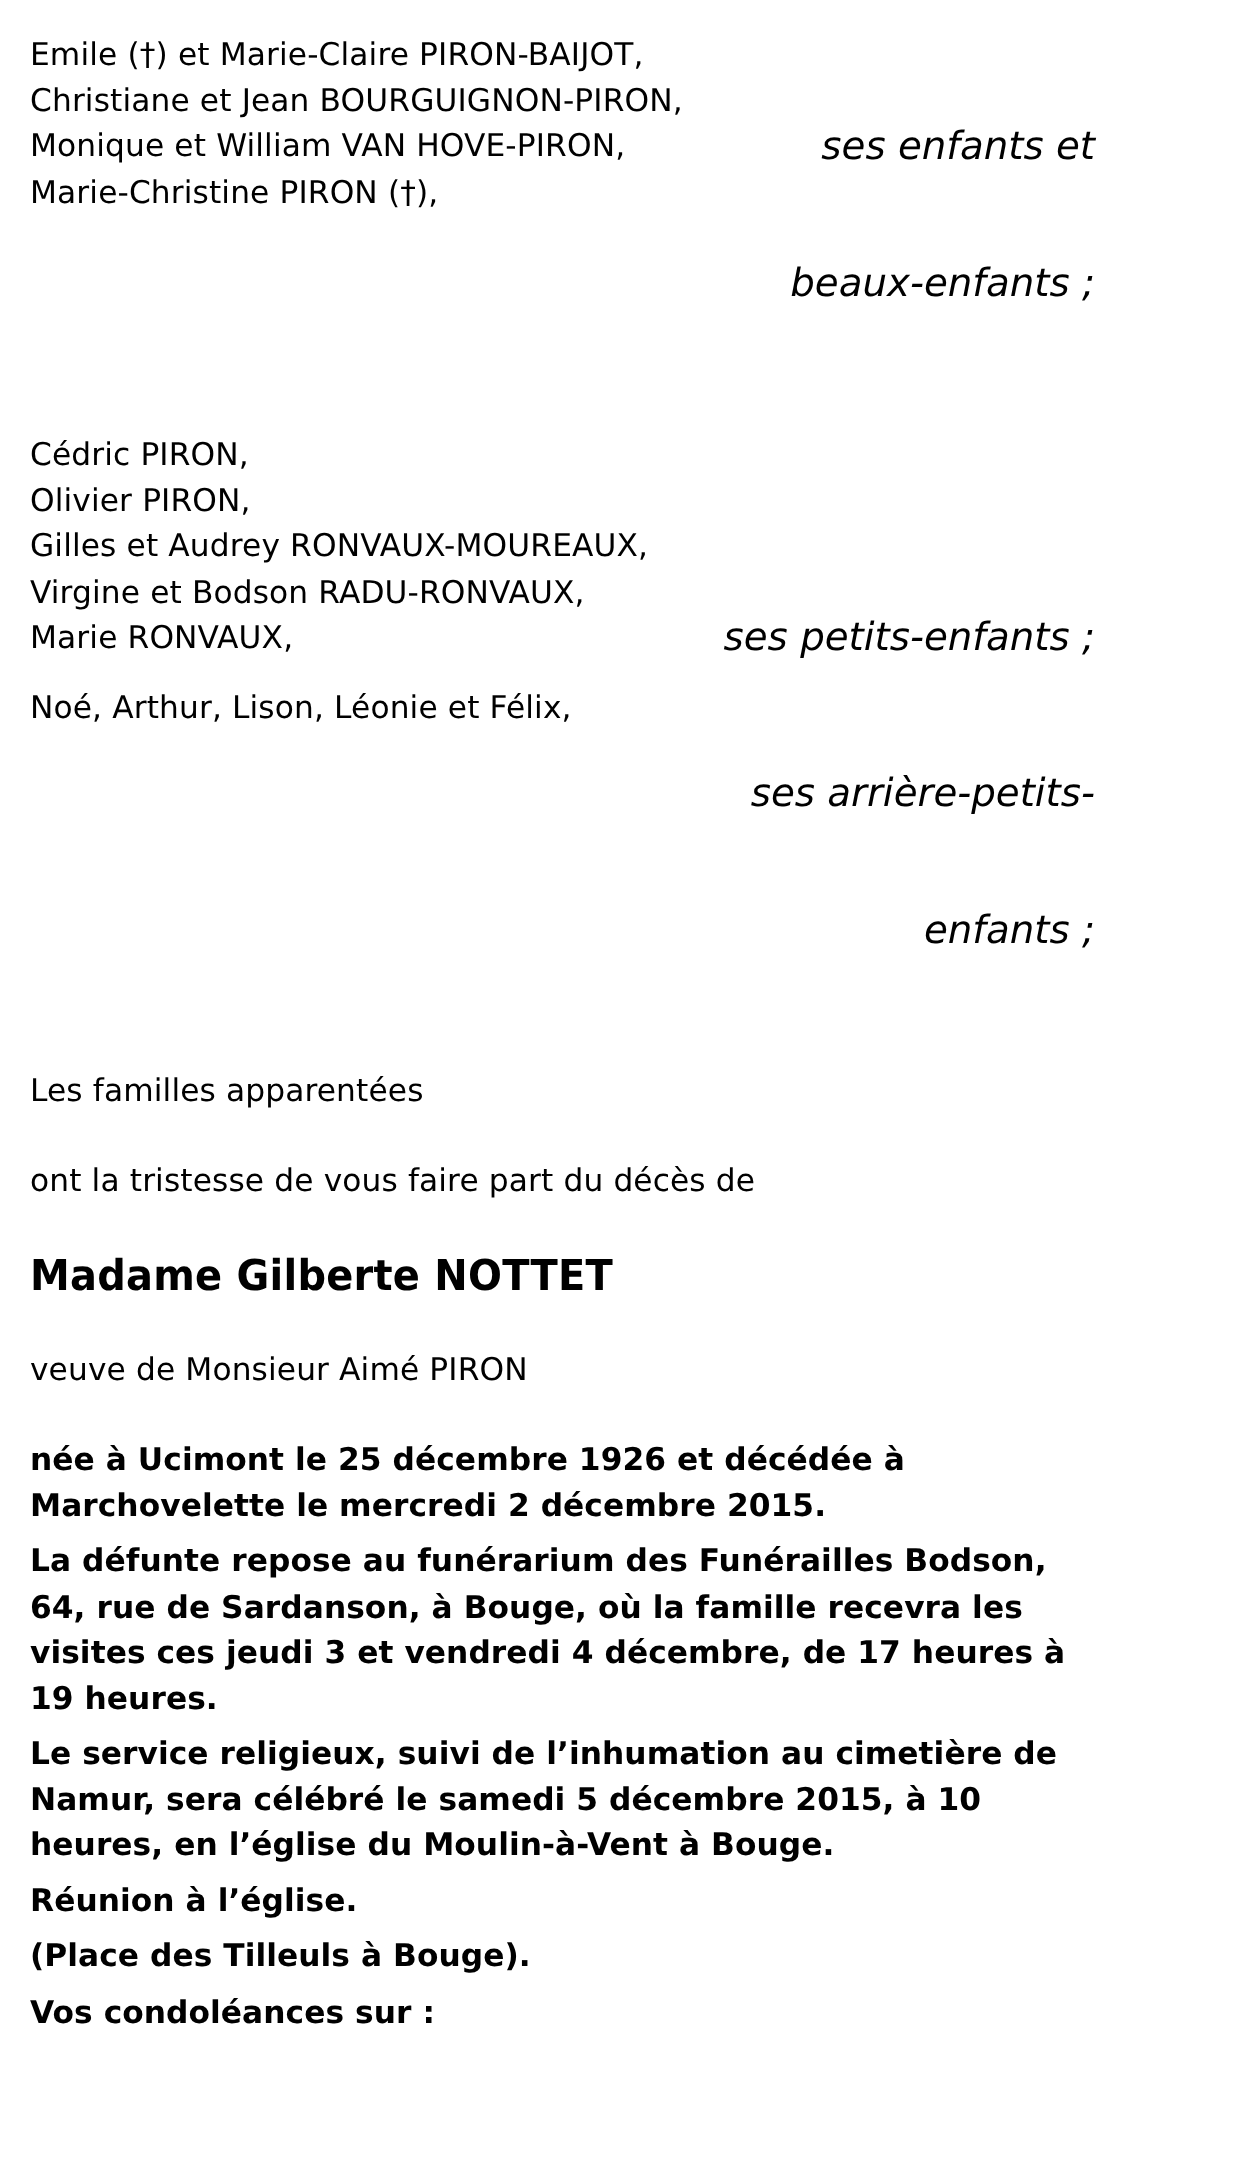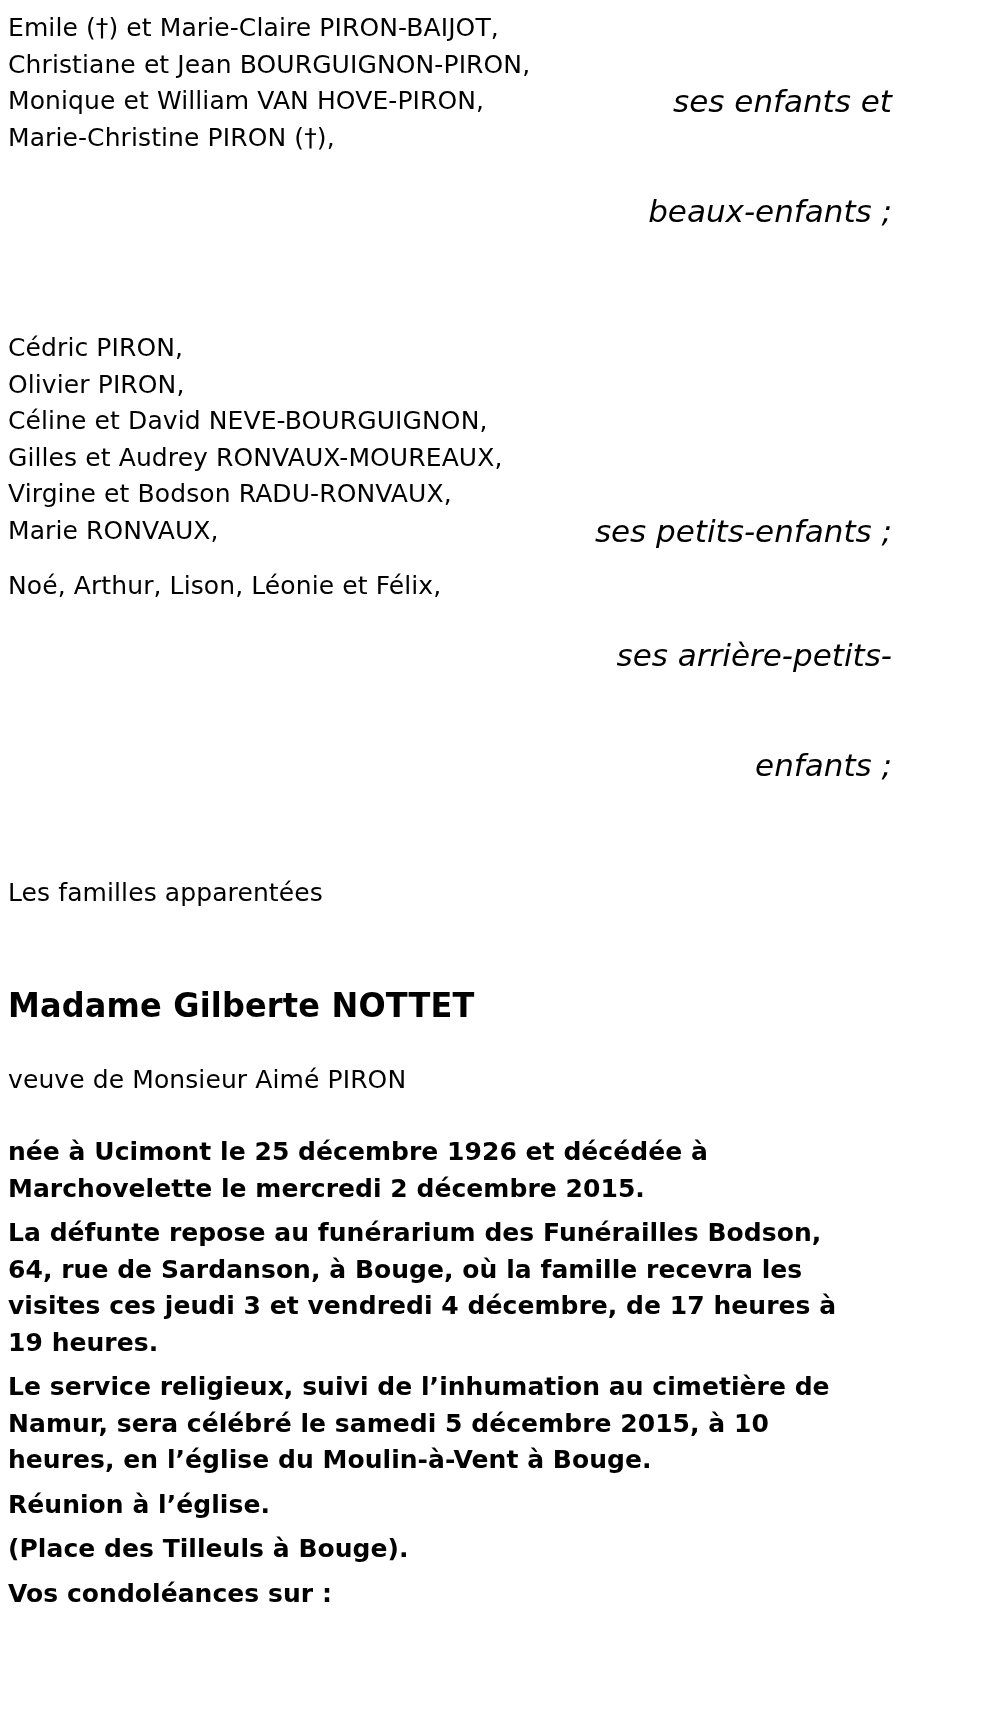--- a/index.html
+++ b/index.html
@@ -11,21 +11,21 @@
     width: 1000px;
     height: 1734px;
     font-family: "DejaVu Sans", sans-serif;
     color: #000000;
     -webkit-font-smoothing: antialiased;
   }
   .page {
     position: relative;
     width: 900px;
     height: 1734px;
-    padding: 0;
+    padding: 16px;
     box-sizing: border-box;
     overflow: hidden;
   }
   .inner {
     padding: 10px 8px 0 8px;
   }
 
   
   .line {
     font-size: 25px;
@@ -105,21 +105,20 @@
         <div>beaux-enfants ;</div>
       </div>
     </div>
 
     <div class="gap-md"></div>
 
     <div class="relation-block">
       <div class="names">
         <div class="line">Cédric PIRON,</div>
         <div class="line">Olivier PIRON,</div>
-        <div class="line">Céline et David NEVE-BOURGUIGNON,</div>
         <div class="line">Gilles et Audrey RONVAUX-MOUREAUX,</div>
         <div class="line">Virgine et Bodson RADU-RONVAUX,</div>
         <div class="line">Marie RONVAUX,</div>
       </div>
       <div class="relation">ses petits-enfants ;</div>
     </div>
 
     <div class="gap-sm"></div>
 
     <div class="row">
@@ -131,20 +130,21 @@
         <div>enfants ;</div>
       </div>
     </div>
 
     <div class="gap-sm"></div>
 
     <div class="line">Les familles apparentées</div>
 
     <div class="gap-lg"></div>
 
+    <div class="line">ont la tristesse de vous faire part du décès de</div>
 
     <div class="gap-lg"></div>
 
     <div class="deceased-name">Madame Gilberte NOTTET</div>
 
     <div class="gap-lg"></div>
 
     <div class="line">veuve de Monsieur Aimé PIRON</div>
 
     <div class="gap-lg"></div>

